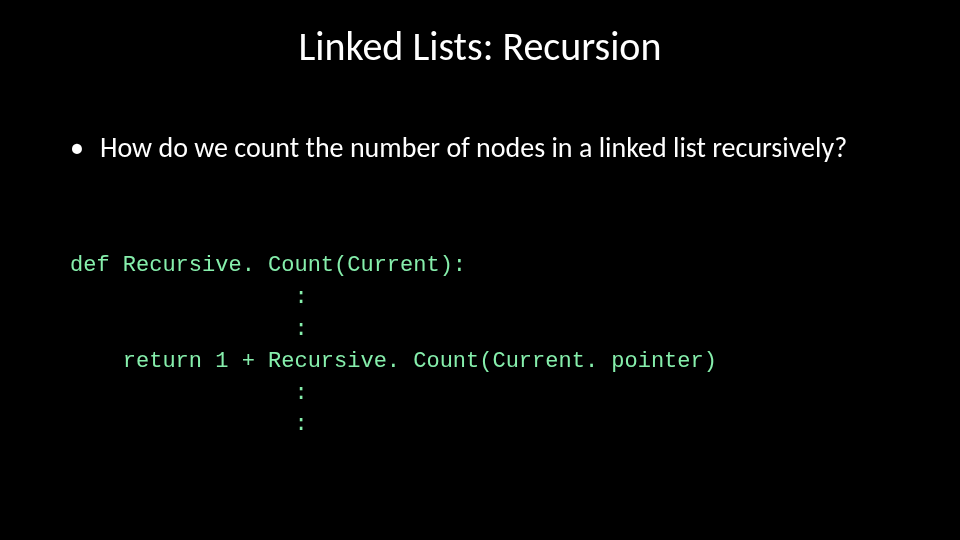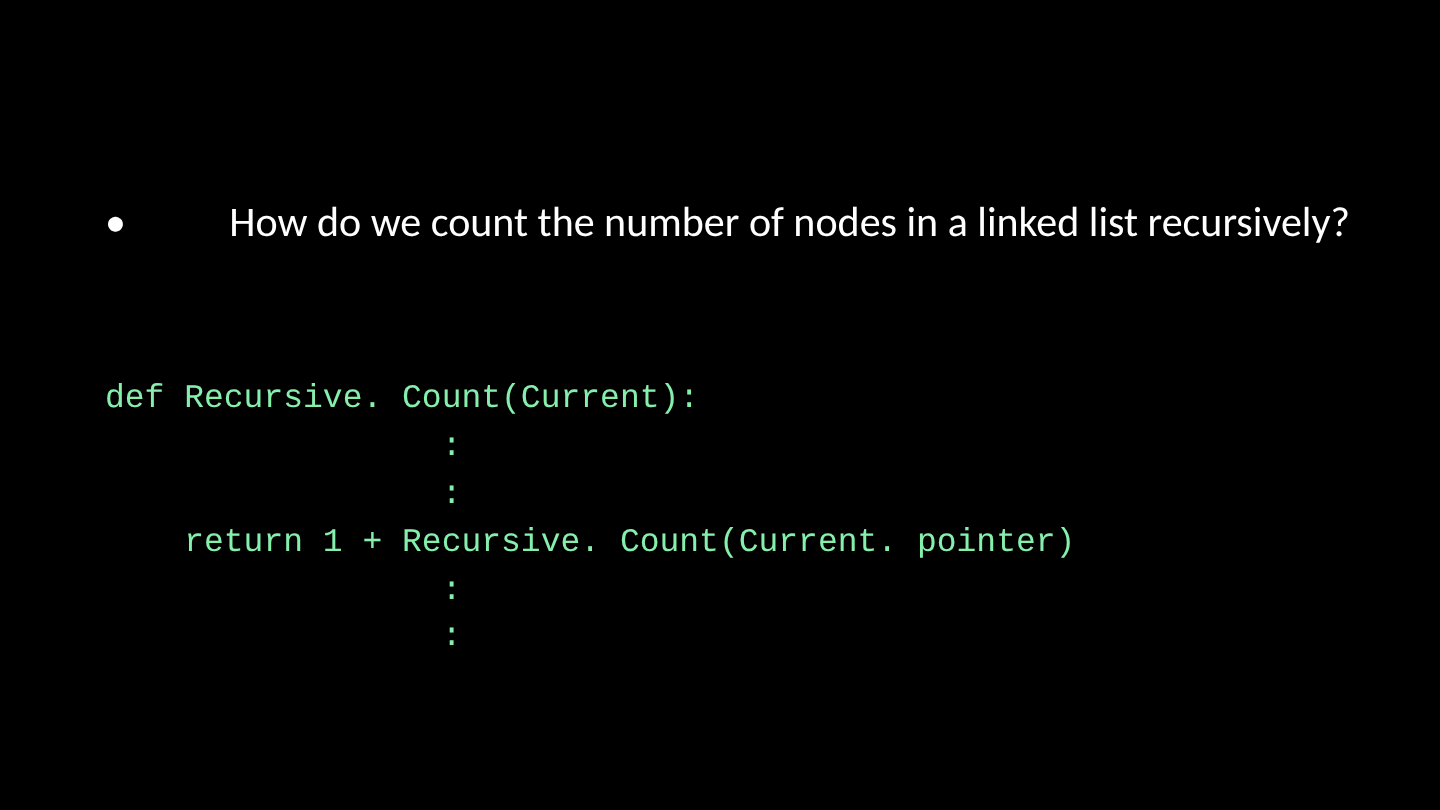--- a/index.html
+++ b/index.html
@@ -43,39 +43,39 @@
   }
   .bullet-dot {
     width: 30px;
     flex: 0 0 30px;
     text-align: left;
     font-size: 28px;
     line-height: 1.25;
   }
   .bullet-text {
     flex: 1;
-    text-align: right;
   }
   .code-block {
     position: absolute;
     top: 250px;
     left: 70px;
     right: 40px;
     font-family: "Courier New", Courier, monospace;
     font-size: 22px;
     line-height: 1.45;
     white-space: pre;
     color: #86efac;
   }
 </style>
 </head>
 <body>
 
 <div class="slide">
 
+  <div class="title">Linked Lists: Recursion</div>
 
   <div class="bullet-block">
     <div class="bullet-row">
       <div class="bullet-dot">•</div>
       <div class="bullet-text">How do we count the number of nodes in a linked list recursively?</div>
     </div>
   </div>
 
   <div class="code-block"><span>def Recursive. Count(Current):</span>
 <span>                 :</span>

